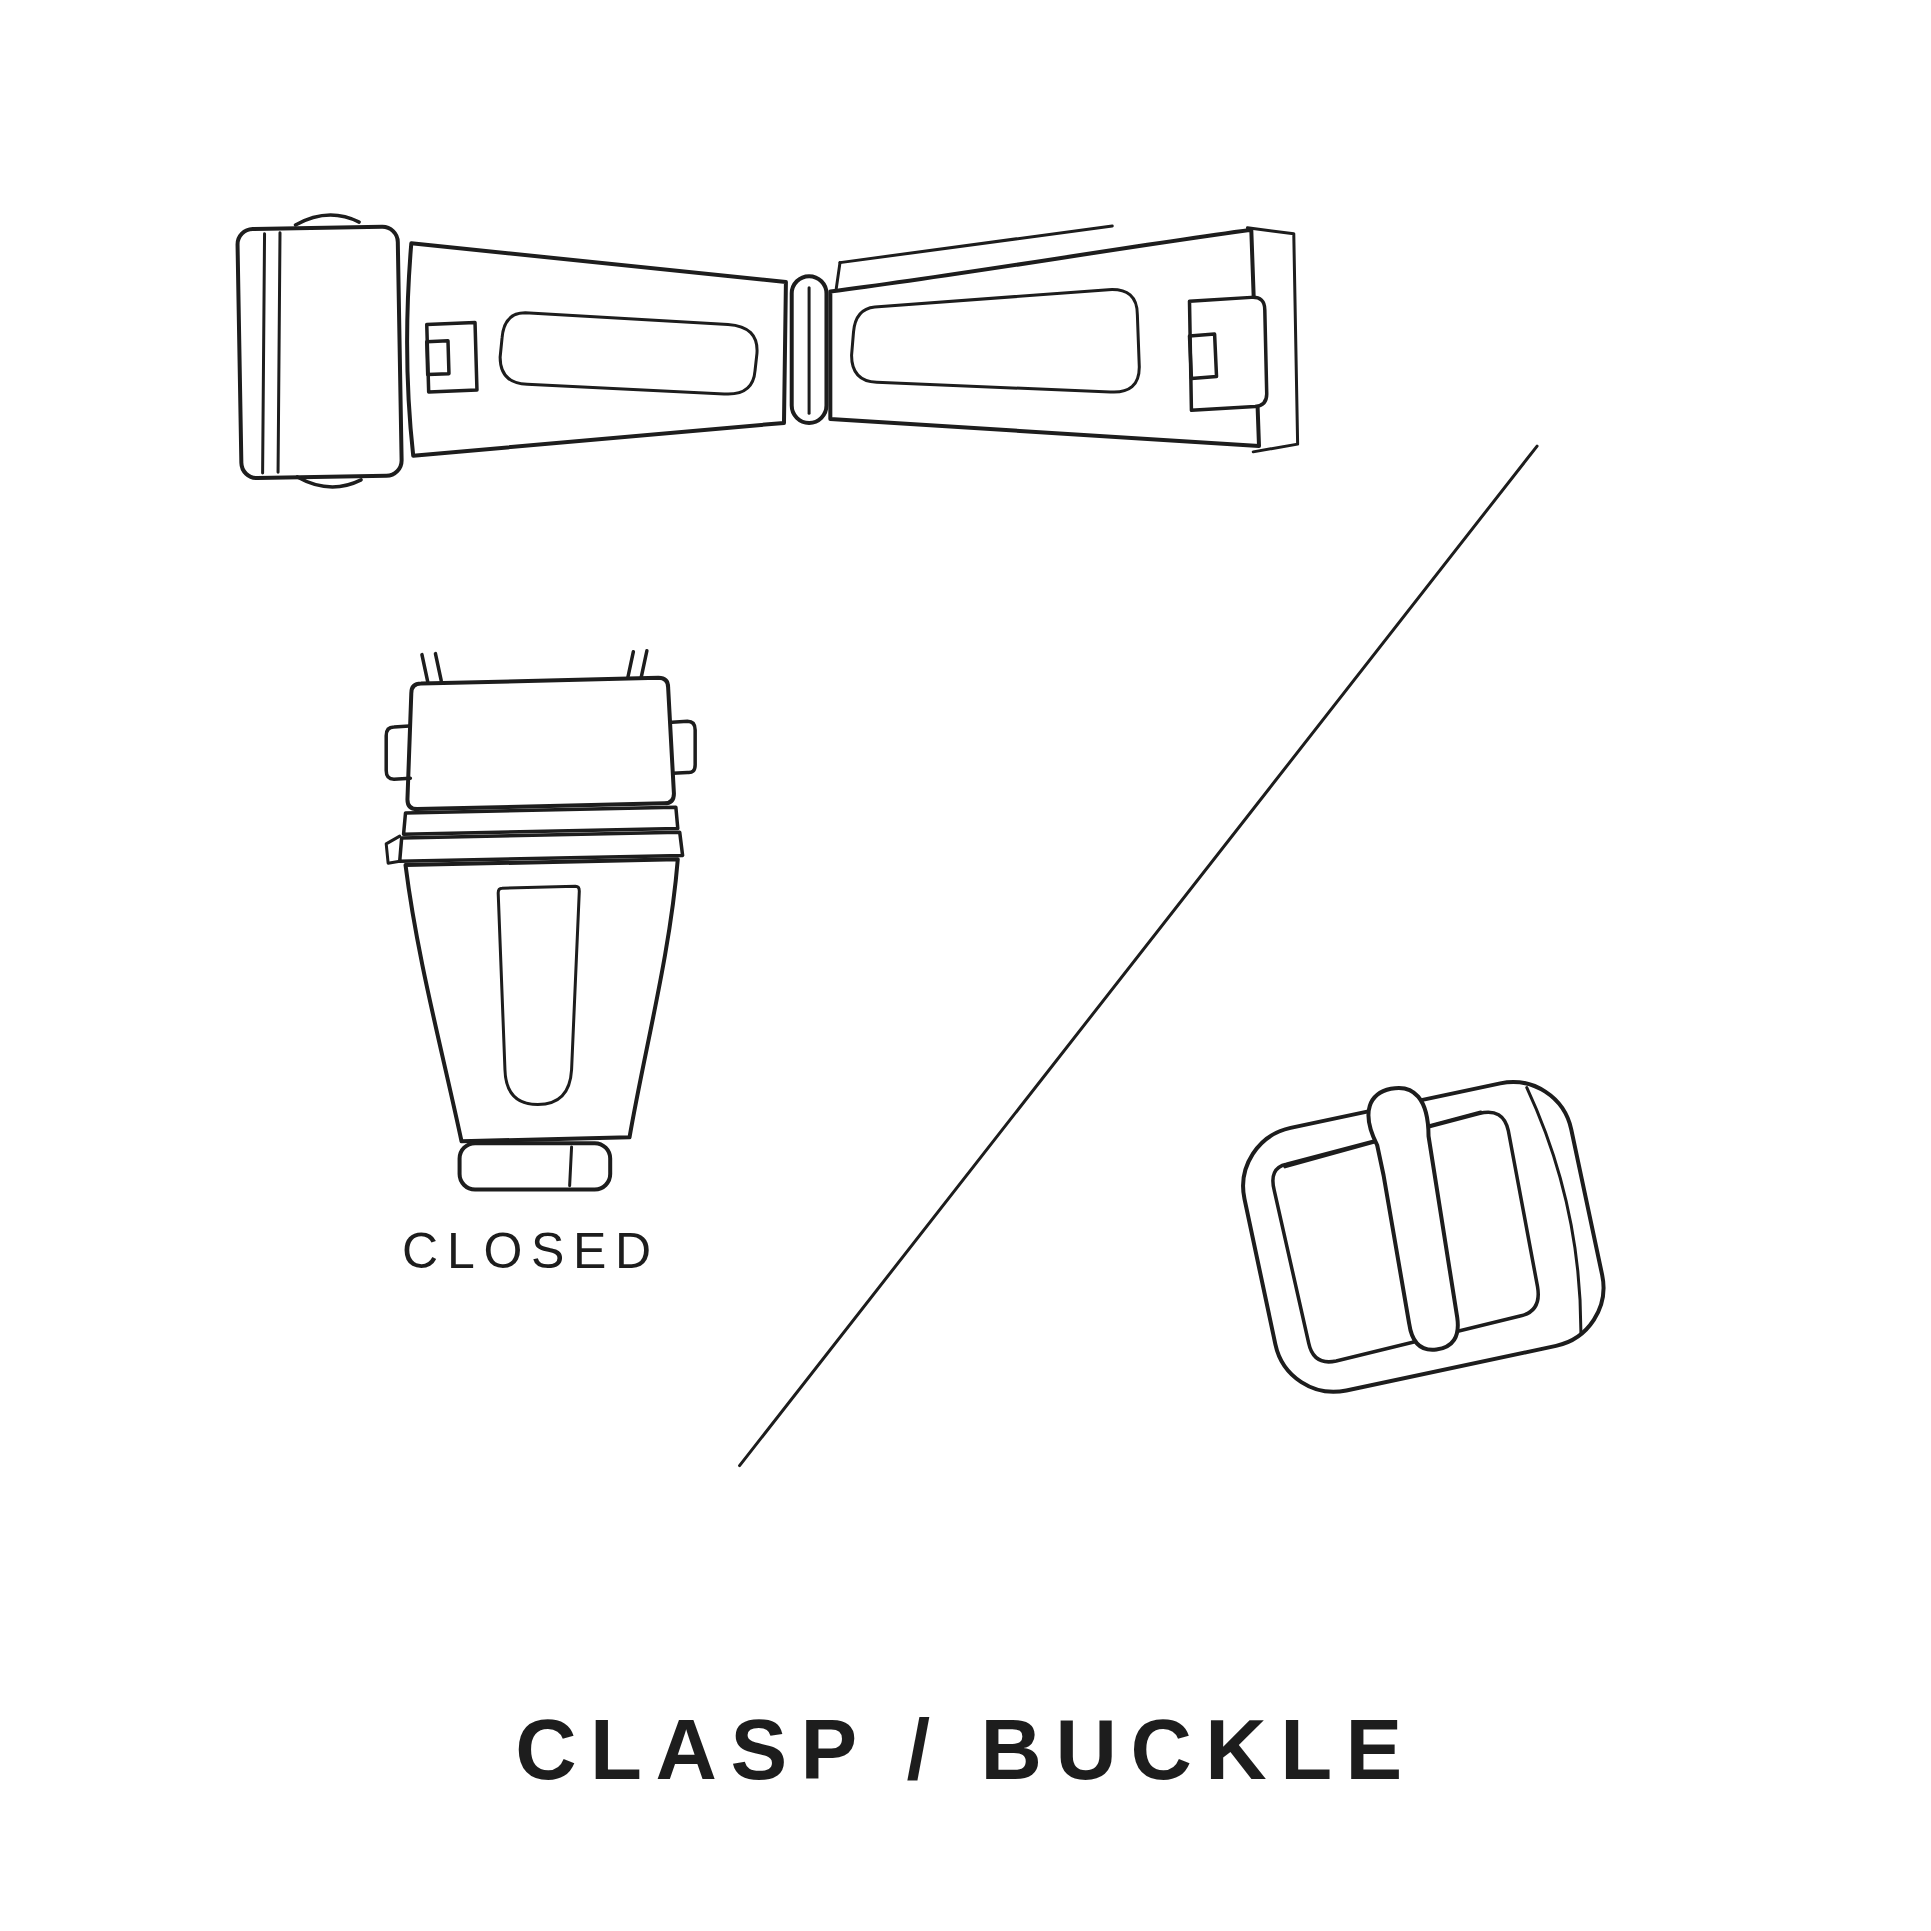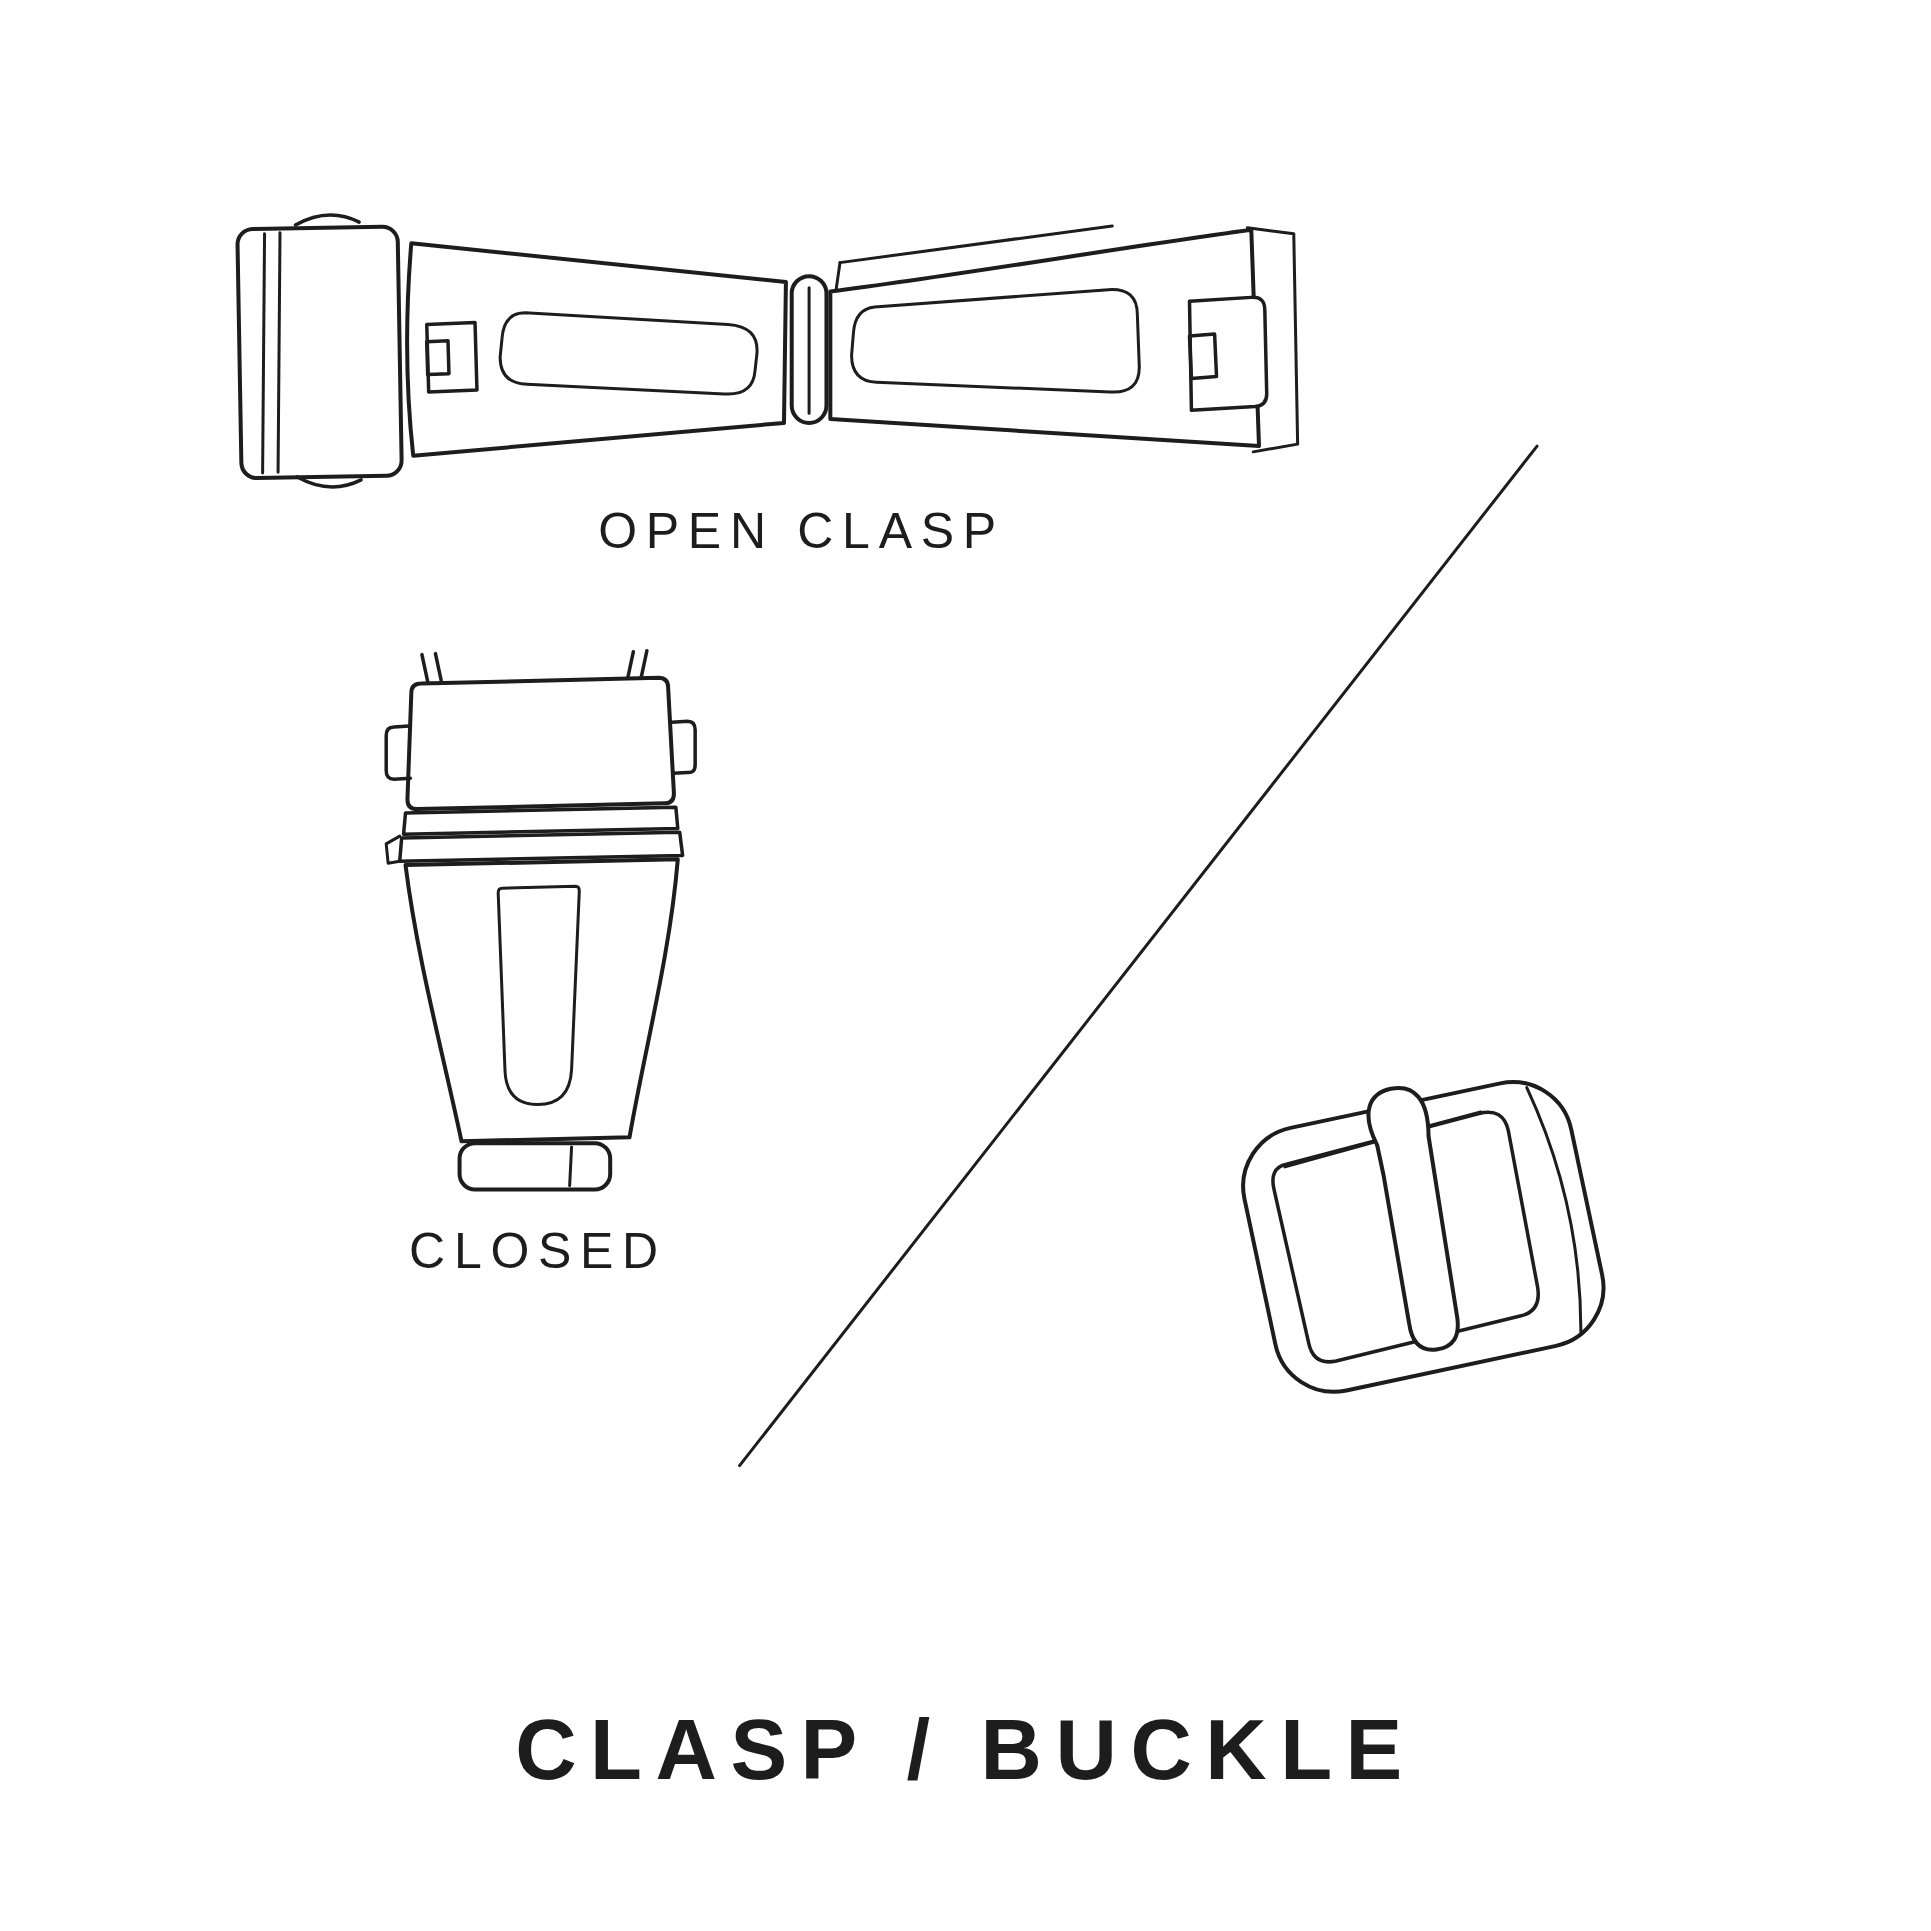--- a/index.html
+++ b/index.html
@@ -31,21 +31,21 @@
     text-align: center;
     font-weight: 400;
     white-space: nowrap;
   }
   .caption.open-clasp {
     left: 502px;
     top: 502px;
     width: 599px;
   }
   .caption.closed {
-    left: 345px;
+    left: 338px;
     top: 1222px;
     width: 386px;
   }
   .main-title {
     position: absolute;
     left: 0;
     top: 1701px;
     width: 1931px;
     text-align: center;
     color: #1d1d1d;
@@ -131,20 +131,19 @@
       <g>
         <line x1="1350" y1="1180" x2="1448" y2="1174" stroke-width="3.5"></line>
         <line x1="1502" y1="1170" x2="1560" y2="1167" stroke-width="3.5"></line>
         <circle cx="1486" cy="1172" r="10" stroke-width="3"></circle>
       </g>
 
       <path fill="#ffffff" d="M1448 1178 C 1438 1140, 1452 1124, 1474 1124 C 1498 1124, 1510 1142, 1502 1180 L 1492 1370 Q 1490 1400 1464 1398 Q 1440 1396 1442 1366 L 1448 1210 Z"></path>
     </g>
   </svg>
 
-  <div class="caption open-clasp">OPEN CLASP</div>
 
   <div class="caption closed">CLOSED</div>
 
   <div class="main-title">CLASP / BUCKLE</div>
 
 </div>
 
 
 </body></html>

